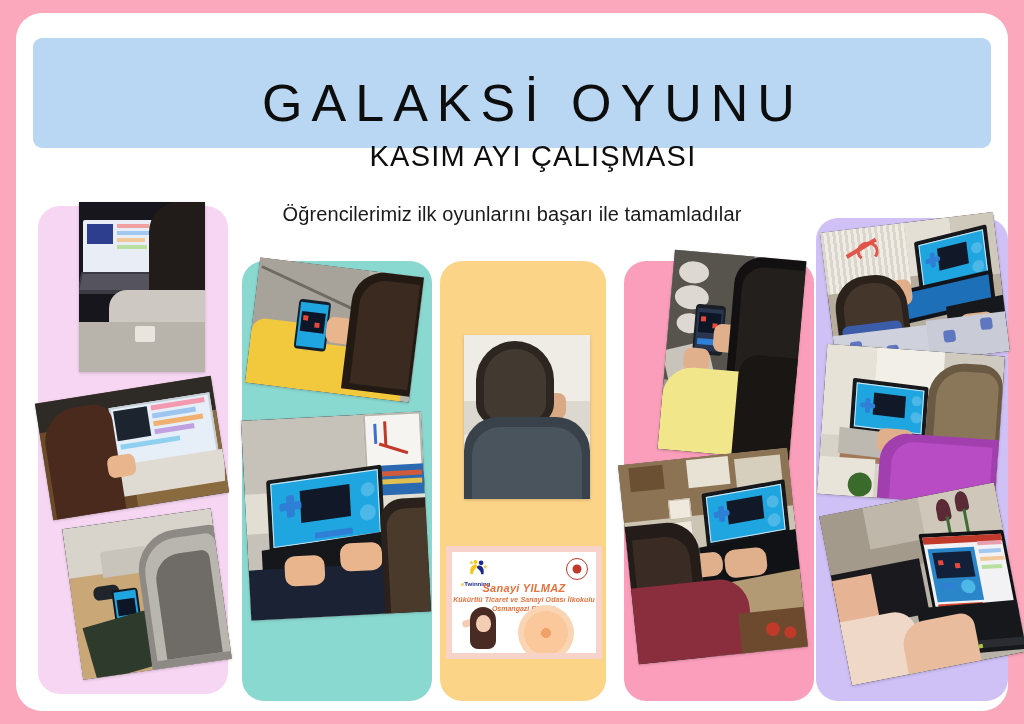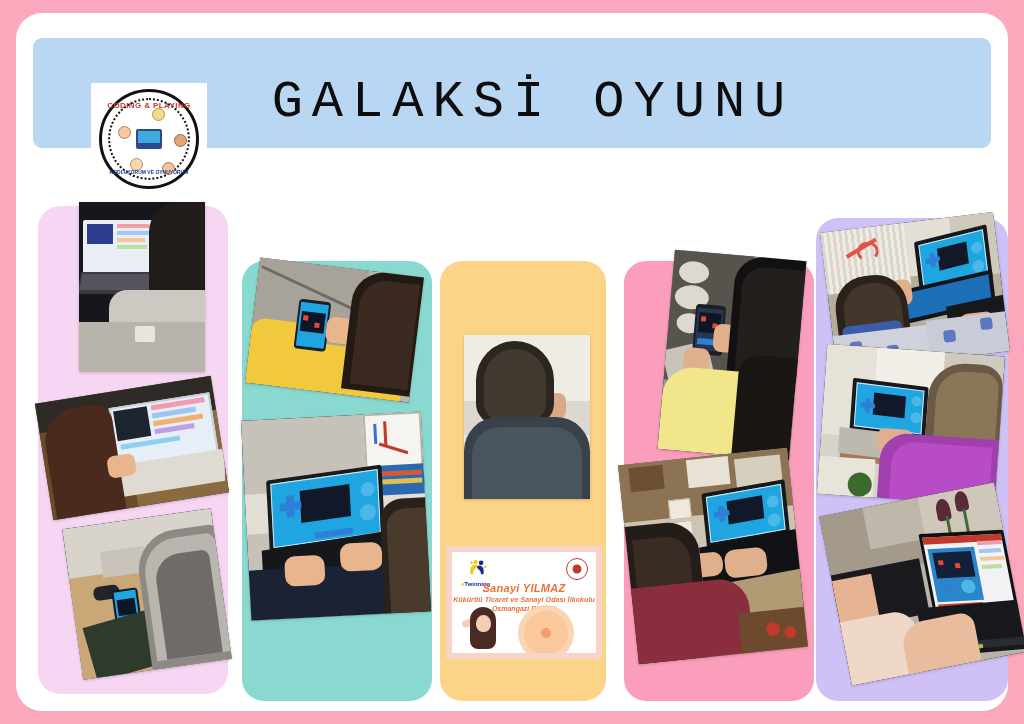--- a/index.html
+++ b/index.html
@@ -35,21 +35,21 @@
     position: absolute; left: 818px; top: 50px;
     width: 158px; height: 103px;
     background: #ffffff;
   }
   .title-block {
     position: absolute; left: 190px; top: 38px;
     width: 620px; text-align: center;
   }
   .main-title {
     font-size: 52px; font-weight: 400; letter-spacing: 9px;
-    color: #0d0d0d; line-height: 1.05; white-space: nowrap; font-family: Liberation Mono, monospace;
+    color: #0d0d0d; line-height: 1.05; white-space: nowrap;
   }
   .sub-title {
     font-size: 29px; font-weight: 400; letter-spacing: 1.2px;
     color: #0d0d0d; margin-top: 9px; white-space: nowrap;
   }
   .tagline {
     position: absolute; left: 0; top: 190px; width: 992px;
     text-align: center; font-size: 20px; color: #1a1a1a;
     letter-spacing: 0.1px;
   }
@@ -191,40 +191,29 @@
   }
   .cp-kid{ position:absolute; width:13px; height:13px; border-radius:50%; }
 </style>
 </head>
 <body>
 
 <div class="poster">
 
   <div class="header-bar">
 
-    <div class="logo-left">
-      <div class="cp-badge">
-        <div class="cp-ring"></div>
-        <div class="cp-text">CODING &amp; PLAYING</div>
-        <div class="cp-laptop"></div>
-        <div class="cp-kid" style="left:16px;top:34px;background:#F7C8A0;border:1px solid #b5805a;"></div>
-        <div class="cp-kid" style="left:50px;top:16px;background:#F2D98C;border:1px solid #b59a3a;"></div>
-        <div class="cp-kid" style="left:72px;top:42px;background:#E0A87A;border:1px solid #9c6b44;"></div>
-        <div class="cp-kid" style="left:28px;top:66px;background:#F7D9B0;border:1px solid #b5905a;"></div>
-        <div class="cp-kid" style="left:60px;top:70px;background:#F0C4A0;border:1px solid #a87a54;"></div>
-        <div class="cp-text2">KODLUYORUM VE OYNUYORUM</div>
-      </div>
-    </div>
 
     <div class="title-block">
       <div class="main-title">GALAKSİ OYUNU</div>
+      <div class="sub-title">KASIM AYI ÇALIŞMASI</div>
     </div>
 
   </div>
 
+  <div class="tagline">Öğrencilerimiz ilk oyunlarını başarı ile tamamladılar</div>
 
   <div class="col c1">
 
     <div class="photo" style="left:41px;top:-4px;width:126px;height:170px;">
       <div class="scene">
         <div class="bg" style="background:#17161c;"></div>
         <div class="blk" style="left:4px;top:18px;width:72px;height:54px;background:#e9eef6;border-radius:2px;"></div>
         <div class="blk" style="left:8px;top:22px;width:26px;height:20px;background:#2d3e8f;"></div>
         <div class="blk" style="left:38px;top:22px;width:32px;height:4px;background:#f0a0a0;"></div>
         <div class="blk" style="left:38px;top:29px;width:32px;height:4px;background:#a0c8f0;"></div>

